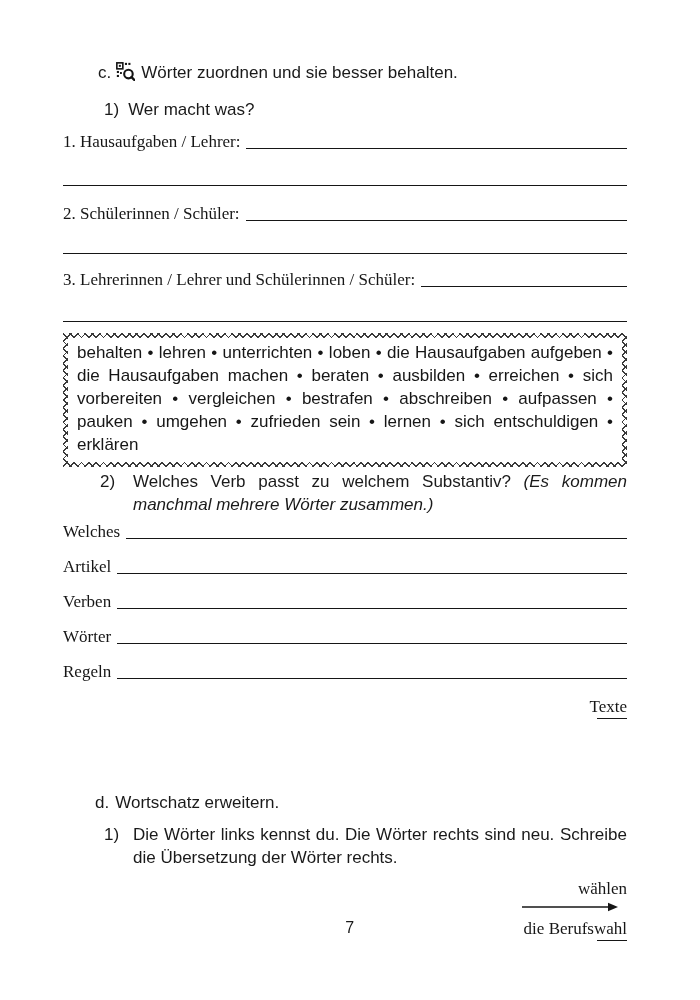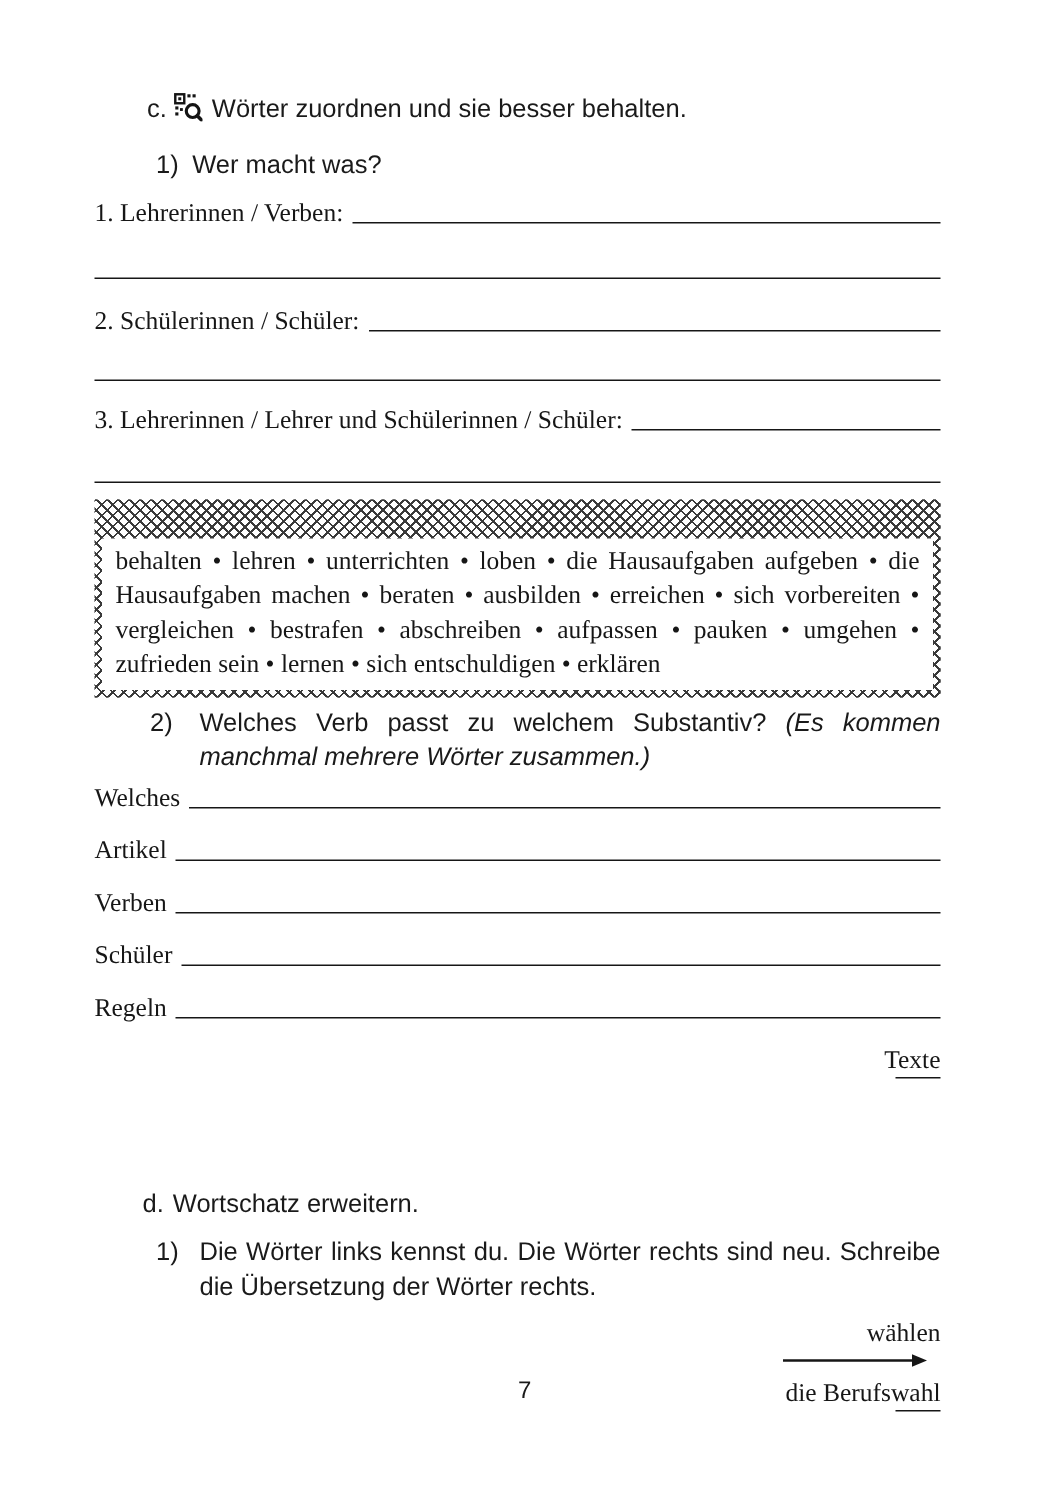--- a/index.html
+++ b/index.html
@@ -33,25 +33,24 @@
     position:absolute;left:63px;right:73px;
     padding:5px;
     background-color:#ffffff;
     background-image:
       repeating-linear-gradient(45deg,#3a3a3a 0 1.3px,rgba(0,0,0,0) 1.3px 5.2px),
       repeating-linear-gradient(135deg,#3a3a3a 0 1.3px,rgba(0,0,0,0) 1.3px 5.2px);
   }
   .chainbox .inner{
     background:#ffffff;
     padding:3px 9px 6px 9px;
-    font-family:Liberation Serif, serif;
+    font-family:Liberation Sans, sans-serif;
     font-size:17px;line-height:23px;
     color:#161616;
     text-align:justify;
-    margin-top:21px;
   }
   .icon-qr{display:inline-block;margin:0 6px -3px 5px;}
   .arrow-wrap{display:inline-block;margin:0 9px 5px 14px;line-height:0;}
   .pagenum{position:absolute;left:0;right:0;text-align:center;font-size:16px;letter-spacing:.5px;}
 </style>
 </head>
 <body>
 
 <div class="page">
 
@@ -72,21 +71,21 @@
     </span>
     <span>Wörter zuordnen und sie besser behalten.</span>
   </div>
 
   <div class="abs hrow sans" style="top:99px;left:104px;">
     <span class="gap">1)</span>
     <span>Wer macht was?</span>
   </div>
 
   <div class="abs row serif" style="top:130px;left:63px;right:73px;">
-    <span>1.</span>&nbsp;<span>Lehrerinnen / Verben:</span>
+    <span>1.</span>&nbsp;<span>Hausaufgaben / Lehrer:</span>
     <span class="fill"></span>
   </div>
   <div class="rule" style="top:185px;"></div>
 
   <div class="abs row serif" style="top:202px;left:63px;right:73px;">
     <span>2.</span>&nbsp;<span>Schülerinnen / Schüler:</span>
     <span class="fill"></span>
   </div>
   <div class="rule" style="top:253px;"></div>
 
@@ -111,21 +110,21 @@
   </div>
   <div class="abs row serif" style="top:555px;left:63px;right:73px;">
     <span>Artikel</span>
     <span class="fill"></span>
   </div>
   <div class="abs row serif" style="top:590px;left:63px;right:73px;align-items:flex-end;">
     <span>Verben</span>
     <span class="fill"></span>
   </div>
   <div class="abs row serif" style="top:625px;left:63px;right:73px;">
-    <span>Schüler</span>
+    <span>Wörter</span>
     <span class="fill"></span>
   </div>
   <div class="abs row serif" style="top:660px;left:63px;right:73px;">
     <span>Regeln</span>
     <span class="fill"></span>
   </div>
   <div class="abs row serif" style="top:695px;left:63px;right:73px;flex-direction:column;">
     <span>Texte</span>
     <span class="fill"></span>
   </div>

